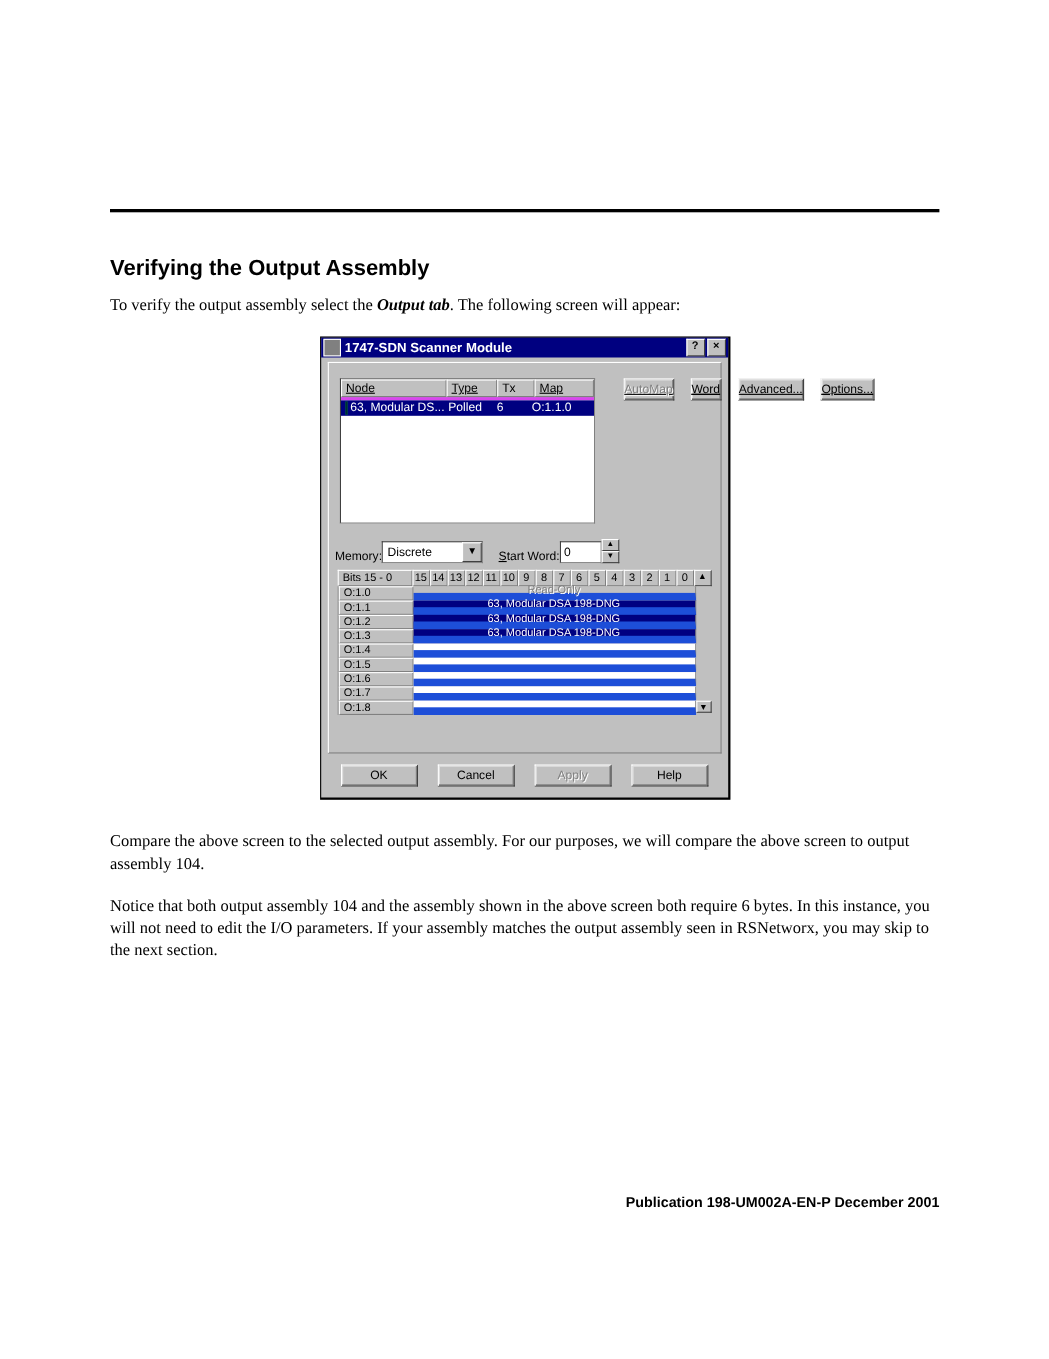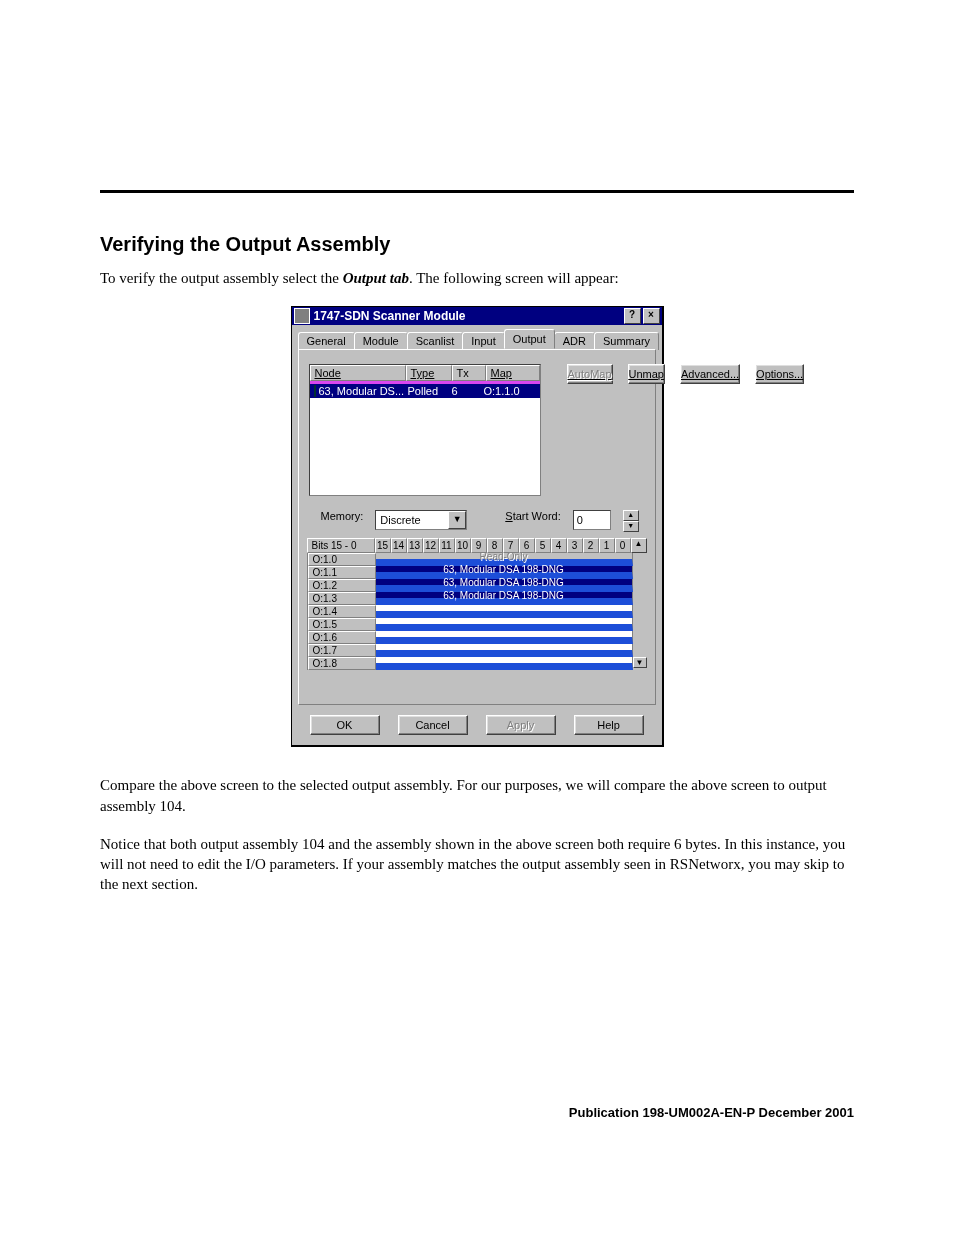--- a/index.html
+++ b/index.html
@@ -182,22 +182,22 @@
     box-shadow: inset -1px -1px 0 #808080, inset 1px 1px 0 #dfdfdf;
     padding: 3px 0;
     text-align: center;
     font-size: 11px;
     cursor: default;
   }
   .w95btn.disabled { color: #808080; text-shadow: 1px 1px 0 #fff; }
 
   .mem-row {
     position: absolute;
-    left: 22px; top: 160px;
-    display: flex; align-items: flex-start; gap: 12px;
+    left: 6px; top: 160px;
+    display: flex; align-items: flex-end; gap: 0;
     font-size: 11px;
   }
   .mem-row .lbl { }
   .combo {
     display: inline-flex; align-items: center;
     background: #fff;
     border: 1px solid #808080;
     border-top-color: #404040; border-left-color: #404040;
     box-shadow: inset -1px -1px 0 #fff;
     height: 18px; width: 90px;
@@ -293,29 +293,20 @@
 
     <div class="dialog-wrap">
       <div class="dialog">
         <div class="titlebar">
           <div class="appicon"></div>
           <div class="title-text">1747-SDN Scanner Module</div>
           <div class="sysbtn">?</div>
           <div class="sysbtn">×</div>
         </div>
         <div class="dlg-body">
-          <div class="tabstrip">
-            <div class="tab">General</div>
-            <div class="tab">Module</div>
-            <div class="tab">Scanlist</div>
-            <div class="tab">Input</div>
-            <div class="tab selected">Output</div>
-            <div class="tab">ADR</div>
-            <div class="tab">Summary</div>
-          </div>
           <div class="tabpanel">
 
             <div class="node-list">
               <div class="node-head">
                 <div class="nh-node"><span class="underline-accel">Node</span></div>
                 <div class="nh-type"><span class="underline-accel">Type</span></div>
                 <div class="nh-tx">Tx</div>
                 <div class="nh-map"><span class="underline-accel">Map</span></div>
               </div>
               <div class="node-row">
@@ -324,21 +315,21 @@
                     <span>63, Modular DS...</span>
                   </div>
                 <div class="nr-type">Polled</div>
                 <div class="nr-tx">6</div>
                 <div class="nr-map">O:1.1.0</div>
               </div>
             </div>
 
             <div class="side-btns">
               <div class="w95btn disabled">AutoMap</div>
-              <div class="w95btn"><span class="underline-accel">Unmap</span></div>
+              <div class="w95btn"><span class="underline-accel">Word</span></div>
               <div class="w95btn">Advanced...</div>
               <div class="w95btn"><span class="underline-accel">Options...</span></div>
             </div>
 
             <div class="mem-row">
               <span class="lbl">Memory:</span>
               <div class="combo">
                 <span>Discrete</span>
                 <div class="cbtn">▼</div>
               </div>

